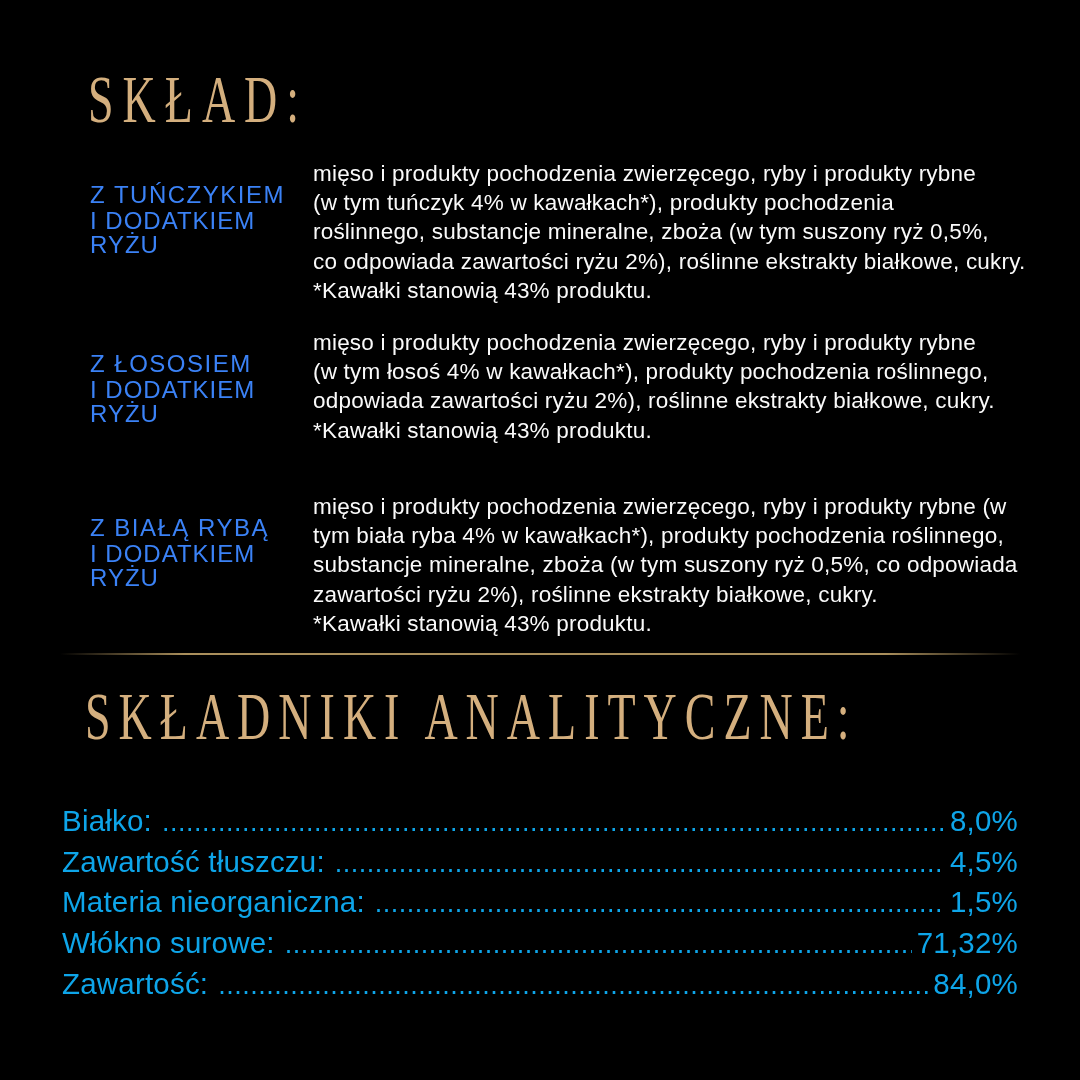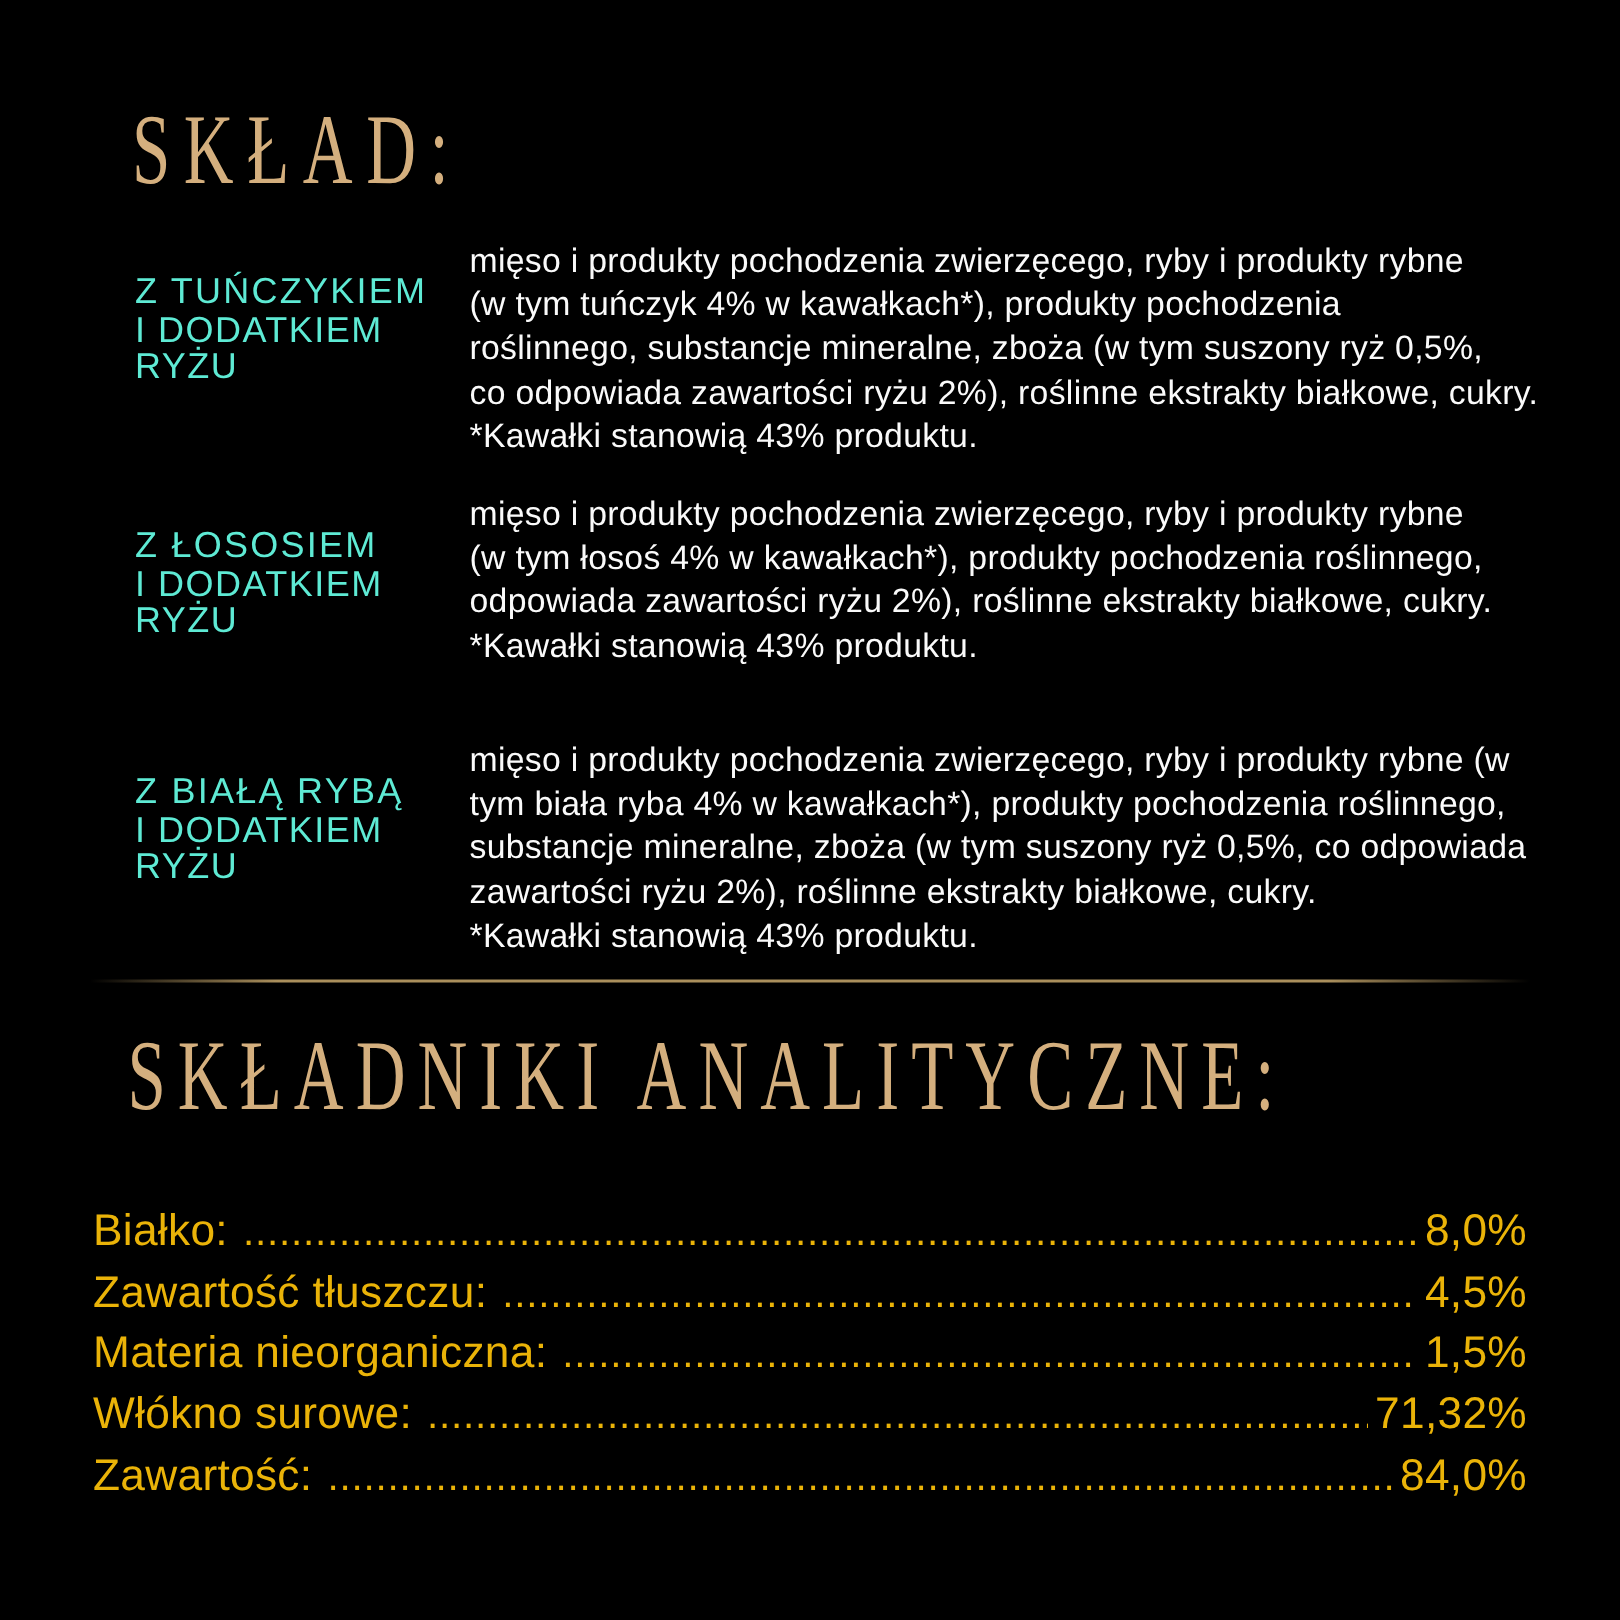--- a/index.html
+++ b/index.html
@@ -36,21 +36,21 @@
     width: 928px;
     display: flex;
   }
   .s1 { top: 159px; }
   .s2 { top: 328px; }
   .s3 { top: 492px; }
 
   .variant {
     width: 223px;
     padding-top: 22px;
-    color: #5eead4;
+    color: #3b82f6;
     flex: 0 0 auto;
   }
   .v-main {
     font-size: 24px;
     line-height: 28px;
     letter-spacing: 1.5px;
     font-weight: 400;
   }
   .v-sub {
     font-size: 24px;
@@ -80,21 +80,21 @@
       #AA8F5C 86%,
       rgba(170,143,92,0) 100%);
   }
 
   
   .nv-table {
     position: absolute;
     left: 62px;
     top: 801px;
     width: 956px;
-    color: #eab308;
+    color: #0ea5e9;
   }
   .nv-row {
     display: flex;
     align-items: baseline;
     font-size: 29.5px;
     line-height: 40.7px;
     height: 40.7px;
     letter-spacing: 0.2px;
   }
   .nv-label { white-space: nowrap; flex: 0 0 auto; }

